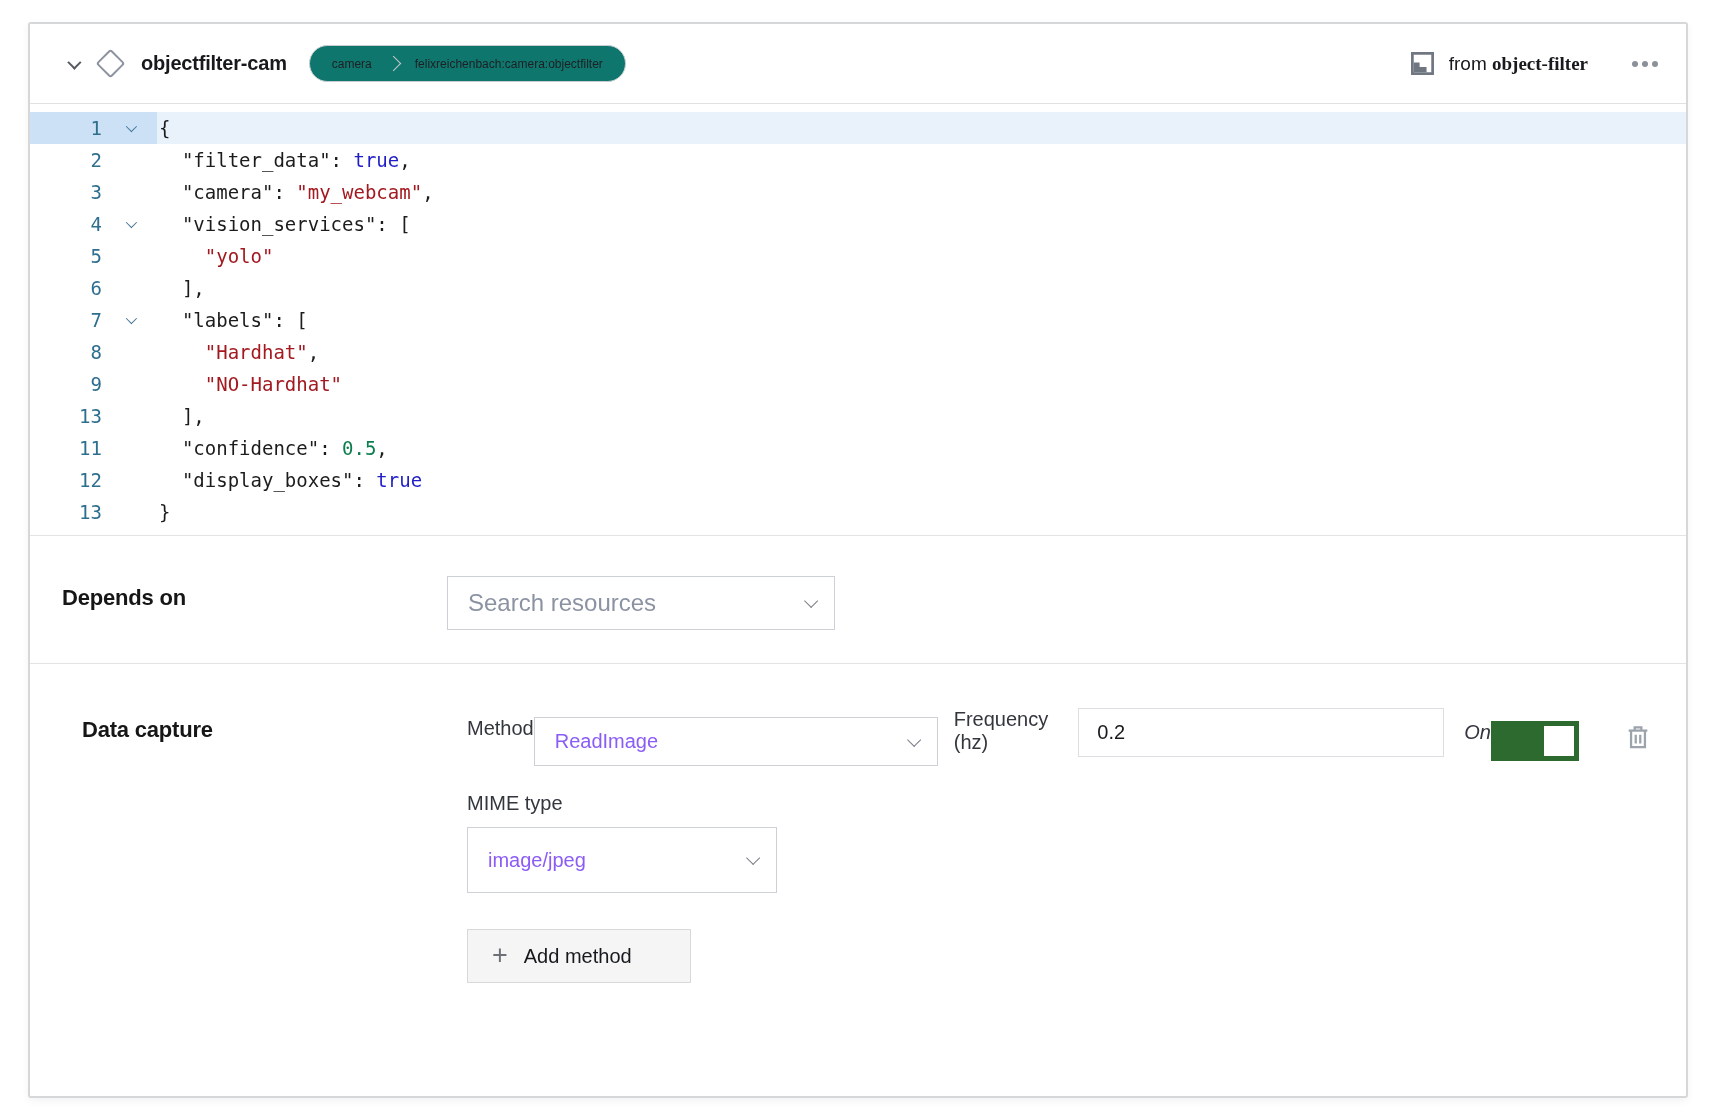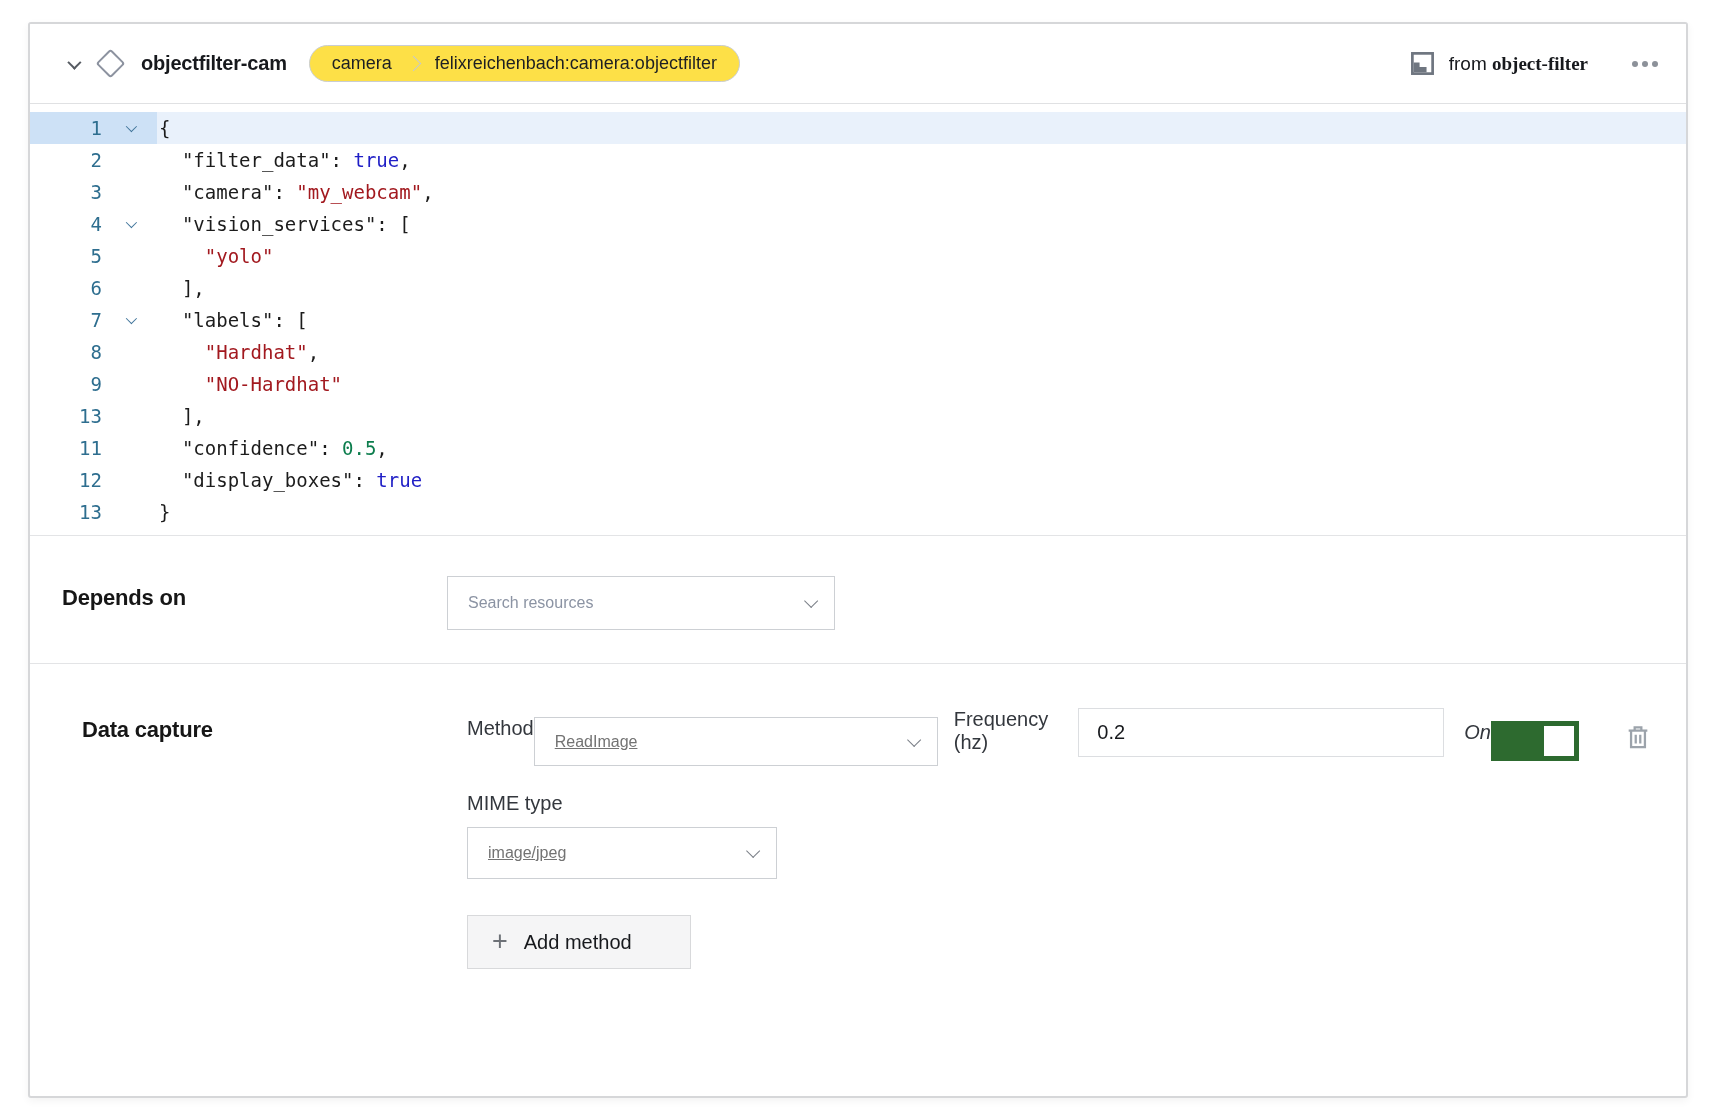--- a/index.html
+++ b/index.html
@@ -14,22 +14,22 @@
   .card-header { height:80px; display:flex; align-items:center; padding:0 26px 0 30px;
                  border-bottom:1px solid #e0e1e3; background:#fff; }
   .chev { display:inline-block; width:10px; height:10px; border-right:2px solid #565b62;
           border-bottom:2px solid #565b62; transform:rotate(45deg) translateY(-2px); }
   .collapse-btn { width:26px; height:26px; display:flex; align-items:center; justify-content:center;
                   background:none; border:none; cursor:pointer; padding:0; }
   .diamond { width:21px; height:21px; border:2.5px solid #8d93a0; border-radius:3px;
              transform:rotate(45deg); margin:0 6px 0 14px; }
   .res-title { font-size:20px; font-weight:700; margin-left:14px; letter-spacing:-.2px; }
   .pill { margin-left:22px; height:37px; display:flex; align-items:center; gap:16px;
-          padding:0 22px; border:1px solid #c9cdd2; background:#fde047; border-radius:19px;
-          font-size:18px; color:#1d1f23; }
+          padding:0 22px; border:1px solid #c9cdd2; background:#0f766e; border-radius:19px;
+          font-size:12px; color:#1d1f23; }
   .pill-sep { width:11px; height:11px; border-top:1.5px solid #c6c9cd; border-right:1.5px solid #c6c9cd;
               transform:rotate(45deg); }
   .header-right { margin-left:auto; display:flex; align-items:center; }
   .module-icon { width:27px; height:27px; margin-right:13px; }
   .from-text { font-size:19px; color:#17191d; }
   .from-text b { font-weight:700;font-family:Liberation Serif, serif; }
   .more-btn { margin-left:42px; background:none; border:none; cursor:pointer;
               display:flex; gap:4px; padding:6px 2px; }
   .dot { width:6px; height:6px; border-radius:50%; background:#8c9199; }
 
@@ -55,42 +55,42 @@
   .section { display:flex; align-items:flex-start; padding:40px 32px 33px 32px; }
   .section + .section { border-top:1px solid #e3e4e6; }
   .section-label { width:385px; flex:none; font-size:22px; font-weight:700; color:#161616;
                    padding-top:9px; letter-spacing:-.2px; }
   .section-content { flex:1; }
 
   .select-box { display:flex; align-items:center; justify-content:space-between;
                 border:1px solid #cdd0d4; background:#fff; padding:0 20px; cursor:pointer; }
   .select-chev { width:10px; height:10px; border-right:1.5px solid #7a7f87;
                  border-bottom:1.5px solid #7a7f87; transform:rotate(45deg) translateY(-3px); }
-  .placeholder { color:#8b93a3; font-size:16px; }
-  .select-value { color:#737373; font-size:16px;text-decoration:underline; }
+  .placeholder { color:#8b93a3; font-size:24px; }
+  .select-value { color:#8b5cf6; font-size:20px; }
 
   .depends-select { width:388px; height:54px; }
 
   .dc-section { padding:44px 32px 36px 52px; }
   .field-label { font-size:20px; color:#33373d; margin-bottom:12px; }
   .fields-row { display:flex; align-items:flex-end; }
   .field { display:flex; flex-direction:row; }
   .method-select { width:404px; height:49px; }
   .freq-input { width:392px; height:49px; border:1px solid #dcdee1; padding:0 18px;
                 font-size:20px; font-family:"Liberation Sans", sans-serif; color:#17191d; }
   .on-col { margin-left:20px;font-style:italic; }
   .toggle { width:88px; height:40px; background:#2d6a2f; position:relative; border:none;
             cursor:pointer; margin-bottom:5px; }
   .toggle .knob { position:absolute; top:5px; right:5px; width:30px; height:30px; background:#fff; }
   .trash-btn { margin-left:43px; margin-bottom:10px; background:none; border:none;
                cursor:pointer; padding:0; }
 
   .ap-title { font-size:20px; color:#1d1f23; margin-top:45px; }
   .mime-label { margin-top:26px; }
-  .mime-select { width:310px; height:52px; margin-top:4px; }
+  .mime-select { width:310px; height:66px; margin-top:4px; }
 
   .add-method-btn { margin-top:36px; width:224px; height:54px; background:#f5f5f6;
                     border:1px solid #d8d9db; display:flex; align-items:center; gap:16px;
                     padding:0 24px; font-size:20px; color:#17191d; cursor:pointer;
                     font-family:"Liberation Sans", sans-serif; }
   .plus { font-size:27px; color:#6d7177; font-weight:400; line-height:1; transform:translateY(-1px); }
 </style>
 </head>
 <body>
 

